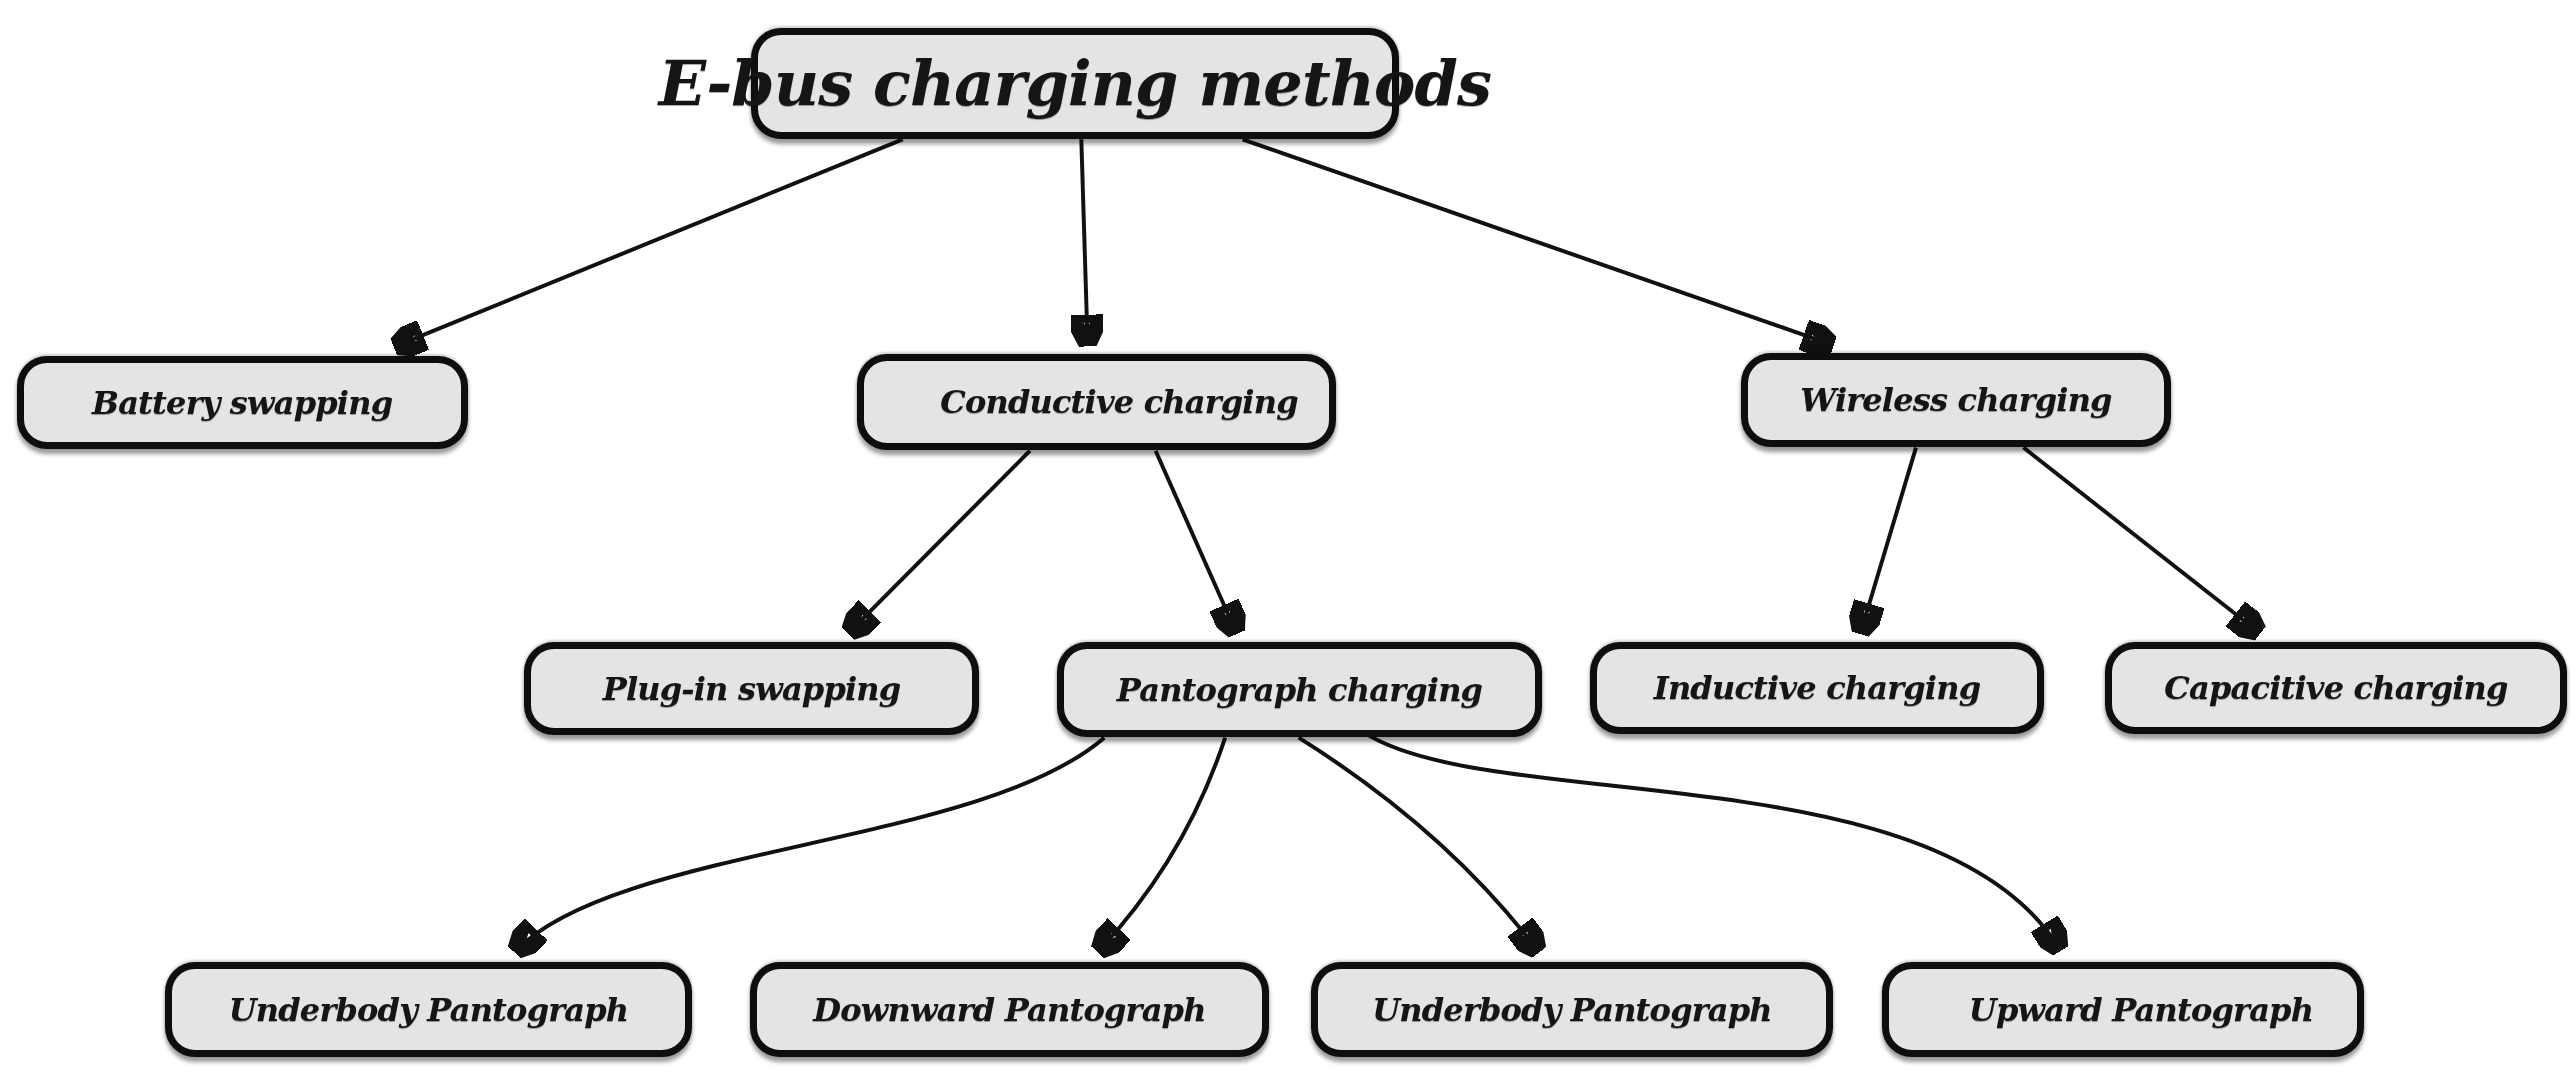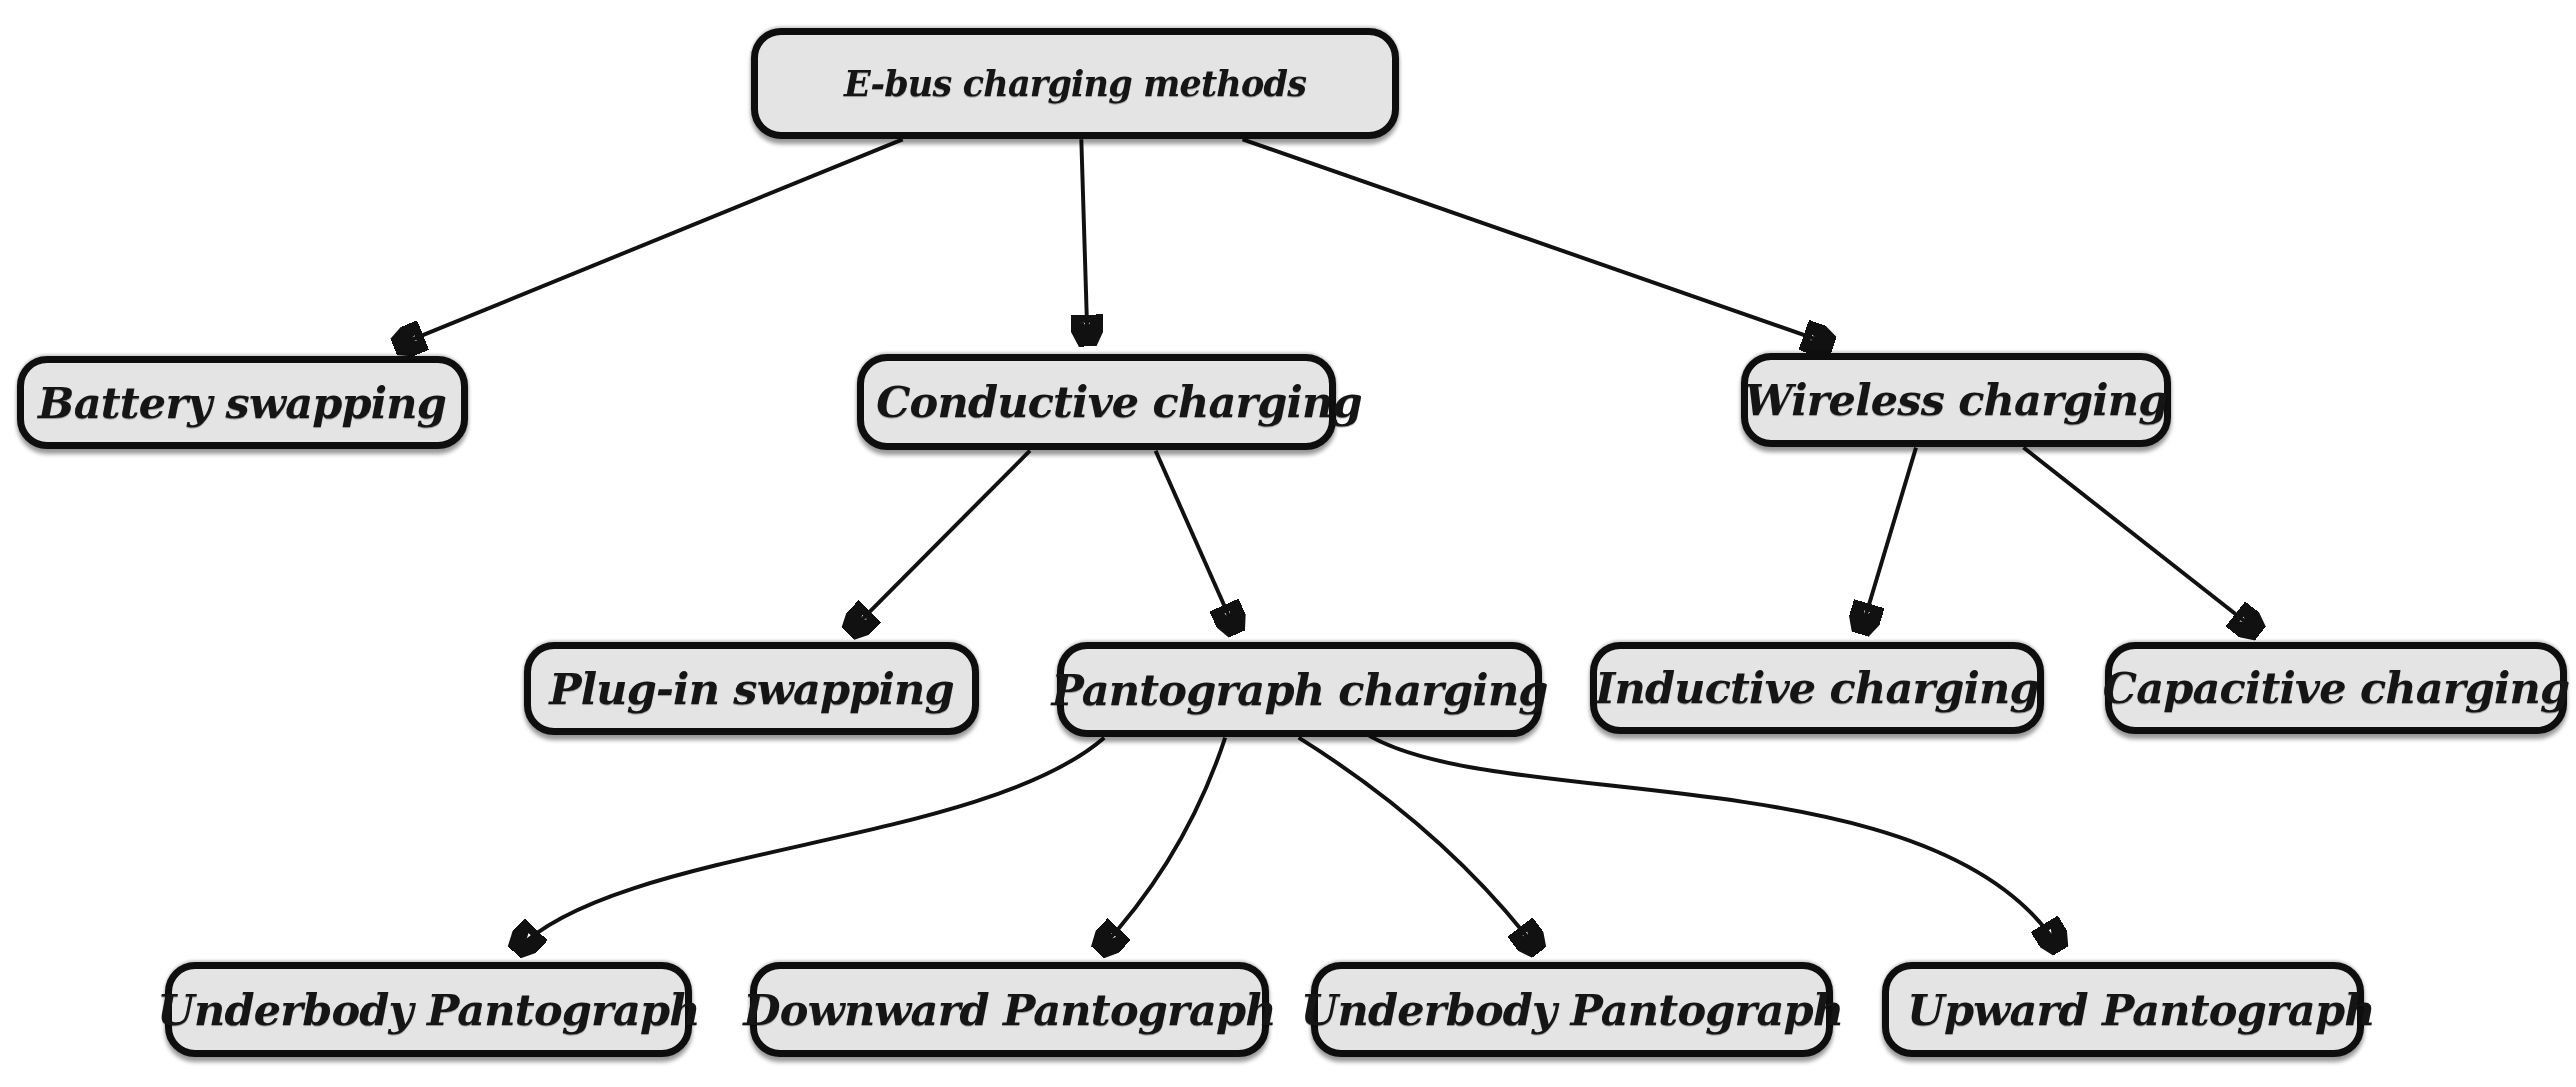--- a/index.html
+++ b/index.html
@@ -32,29 +32,29 @@
     position: absolute;
     box-sizing: border-box;
     background: #e4e4e4;
     border: 7.1px solid #0e0e0e;
     border-radius: 30px;
     display: flex;
     align-items: center;
     justify-content: center;
     font-style: italic;
     font-weight: bold;
-    font-size: 43px;
+    font-size: 32px;
     color: #151515;
     white-space: nowrap;
     letter-spacing: -0.8px;
     box-shadow: 0 4.7px 4.7px rgba(0,0,0,0.40), 0 -1.6px 2.4px rgba(0,0,0,0.18);
     text-shadow: 0 0.8px 0.8px rgba(0,0,0,0.35);
   }
   .node.lvl1 {
-    font-size: 35px;
+    font-size: 62px;
   }
 </style>
 </head>
 <body>
 
 <div class="canvas">
 
   <svg class="edges" viewBox="0 0 3259 1376" xmlns="http://www.w3.org/2000/svg">
     <defs>
       <marker id="arrow" viewBox="0 0 10 10" refX="9.5" refY="5" markerWidth="8" markerHeight="8" orient="auto" markerUnits="strokeWidth">

